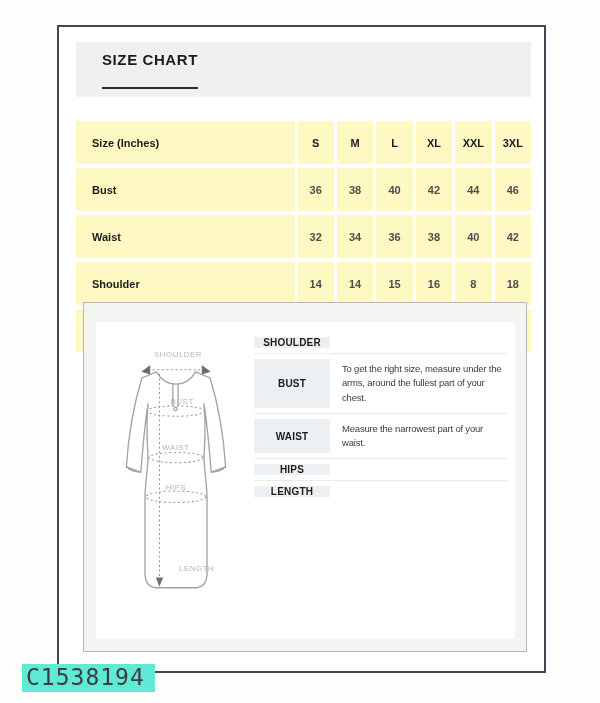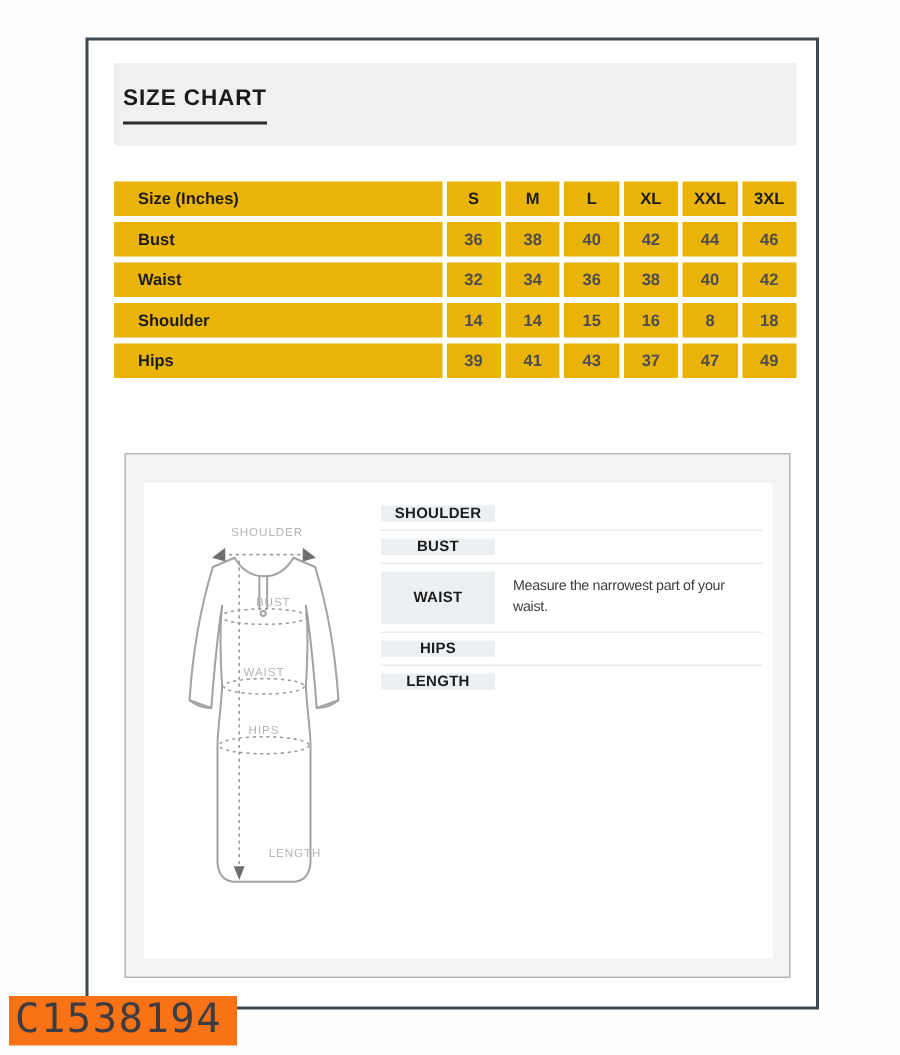--- a/index.html
+++ b/index.html
@@ -15,29 +15,29 @@
     position:absolute; left:57px; top:25px; width:489px; height:648px;
     border:2px solid #3e4953; background:#ffffff;
   }
 
   
   .title-band{
     position:absolute; left:17px; top:15px; width:455px; height:55px;
     background:#f1f0ee; display:flex; align-items:center;
   }
   .title-text{
-    margin-left:6px; font-size:15px; font-weight:bold; color:#1b1b1b;
-    letter-spacing:.6px; border-bottom:2px solid #2b2b2b; padding-bottom:7px;
+    margin-left:26px; font-size:15px; font-weight:bold; color:#1b1b1b;
+    letter-spacing:.6px; border-bottom:2px solid #2b2b2b; padding-bottom:19px;
   }
 
   
   .size-table-wrap{ position:absolute; left:14px; top:90px; width:461px; }
   table.size-table{ border-collapse:separate; border-spacing:3px 4px; width:100%; }
   table.size-table td, table.size-table th{
-    background:#eab308; height:23px; font-size:11px; vertical-align:middle;
+    background:#fef9c3; height:43px; font-size:11px; vertical-align:middle;
   }
   table.size-table .rowlabel{
     width:216px; text-align:left; padding-left:16px; font-weight:bold; color:#1c1c1c;
   }
   table.size-table .sizecell{ width:36px; text-align:center; }
   table.size-table th.sizecell{ font-weight:bold; color:#1c1c1c; }
   table.size-table td.sizecell{ font-weight:bold; color:#4d4d4d; }
 
   
   .illo-box{
@@ -60,23 +60,23 @@
     display:flex; align-items:center; justify-content:center;
     font-size:10px; font-weight:bold; color:#1c1c1c; letter-spacing:.2px; text-align:center;
   }
   .mdesc{
     flex:1; padding:8px 2px 8px 12px; font-size:9.5px; letter-spacing:-0.2px;
     line-height:1.5; color:#3c3c3c;
   }
 
   
   .watermark{
-    position:absolute; left:6px; top:664px; z-index:5;
-    font-family:"DejaVu Sans Mono", monospace; font-size:27px; color:#3c3c42;
-    background:#f97316; padding:0 10px 2px 4px; letter-spacing:1px;
+    position:absolute; left:22px; top:664px; z-index:5;
+    font-family:"DejaVu Sans Mono", monospace; font-size:23px; color:#3c3c42;
+    background:#5eead4; padding:0 10px 2px 4px; letter-spacing:1px;
   }
 
   
   .sketch{ stroke:#a3a3a3; fill:none; stroke-width:1.3; stroke-linejoin:round; stroke-linecap:round; }
   .dash{ stroke:#9a9a9a; fill:none; stroke-width:1; stroke-dasharray:2 2.4; }
   .slabel{ fill:#b5b5b5; font-size:7.5px; letter-spacing:.6px; font-family:"Liberation Sans", sans-serif; }
   .arrow{ fill:#6e6e6e; stroke:none; }
 </style>
 </head>
 <body>
@@ -193,20 +193,21 @@
           <text class="slabel" x="60" y="143" text-anchor="middle">HIPS</text>
           <text class="slabel" x="63" y="222" text-anchor="start">LENGTH</text>
         </svg>
 
         <div class="guide">
             <div class="grow">
               <div class="mlabel">SHOULDER</div>
             </div>
             <div class="grow">
               <div class="mlabel">BUST</div>
+              <div class="mdesc">To get the right size, measure under the arms, around the fullest part of your chest.</div>
             </div>
             <div class="grow">
               <div class="mlabel">WAIST</div>
               <div class="mdesc">Measure the narrowest part of your waist.</div>
             </div>
             <div class="grow">
               <div class="mlabel">HIPS</div>
             </div>
             <div class="grow">
               <div class="mlabel">LENGTH</div>

